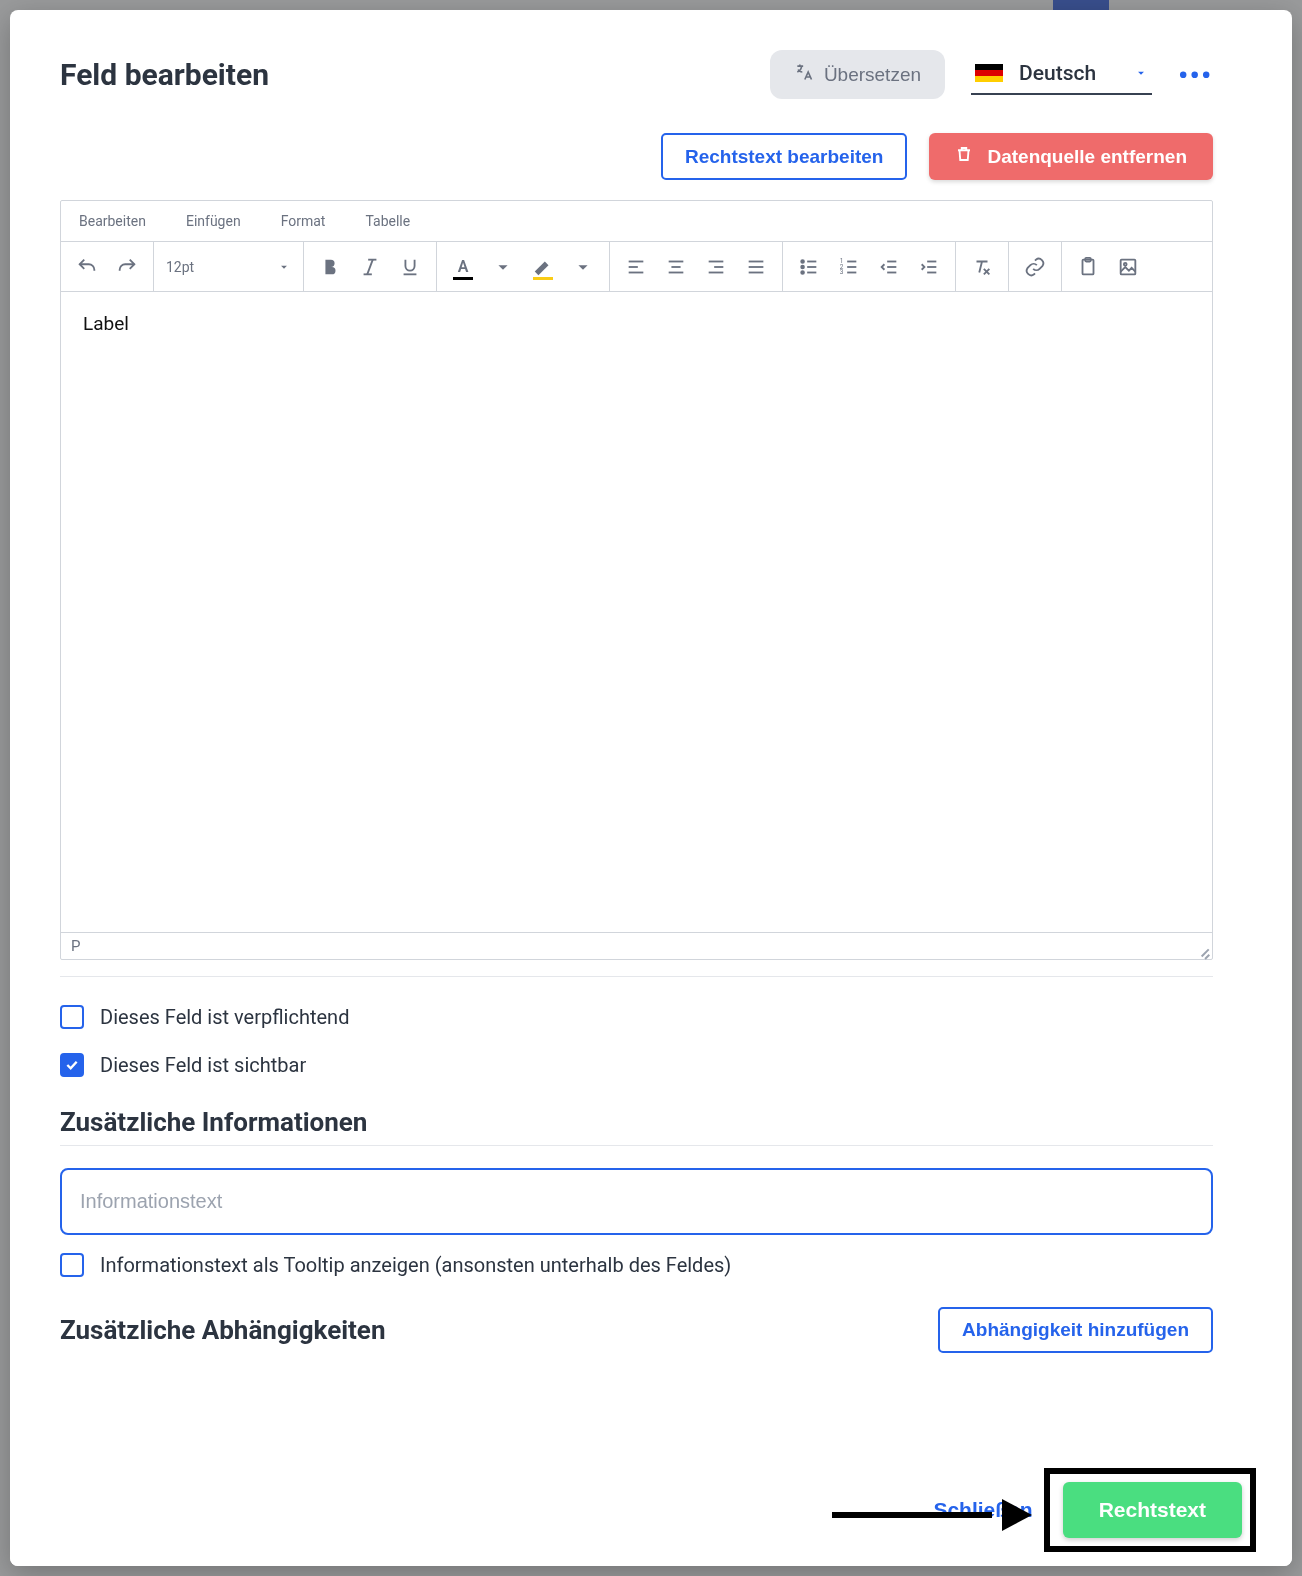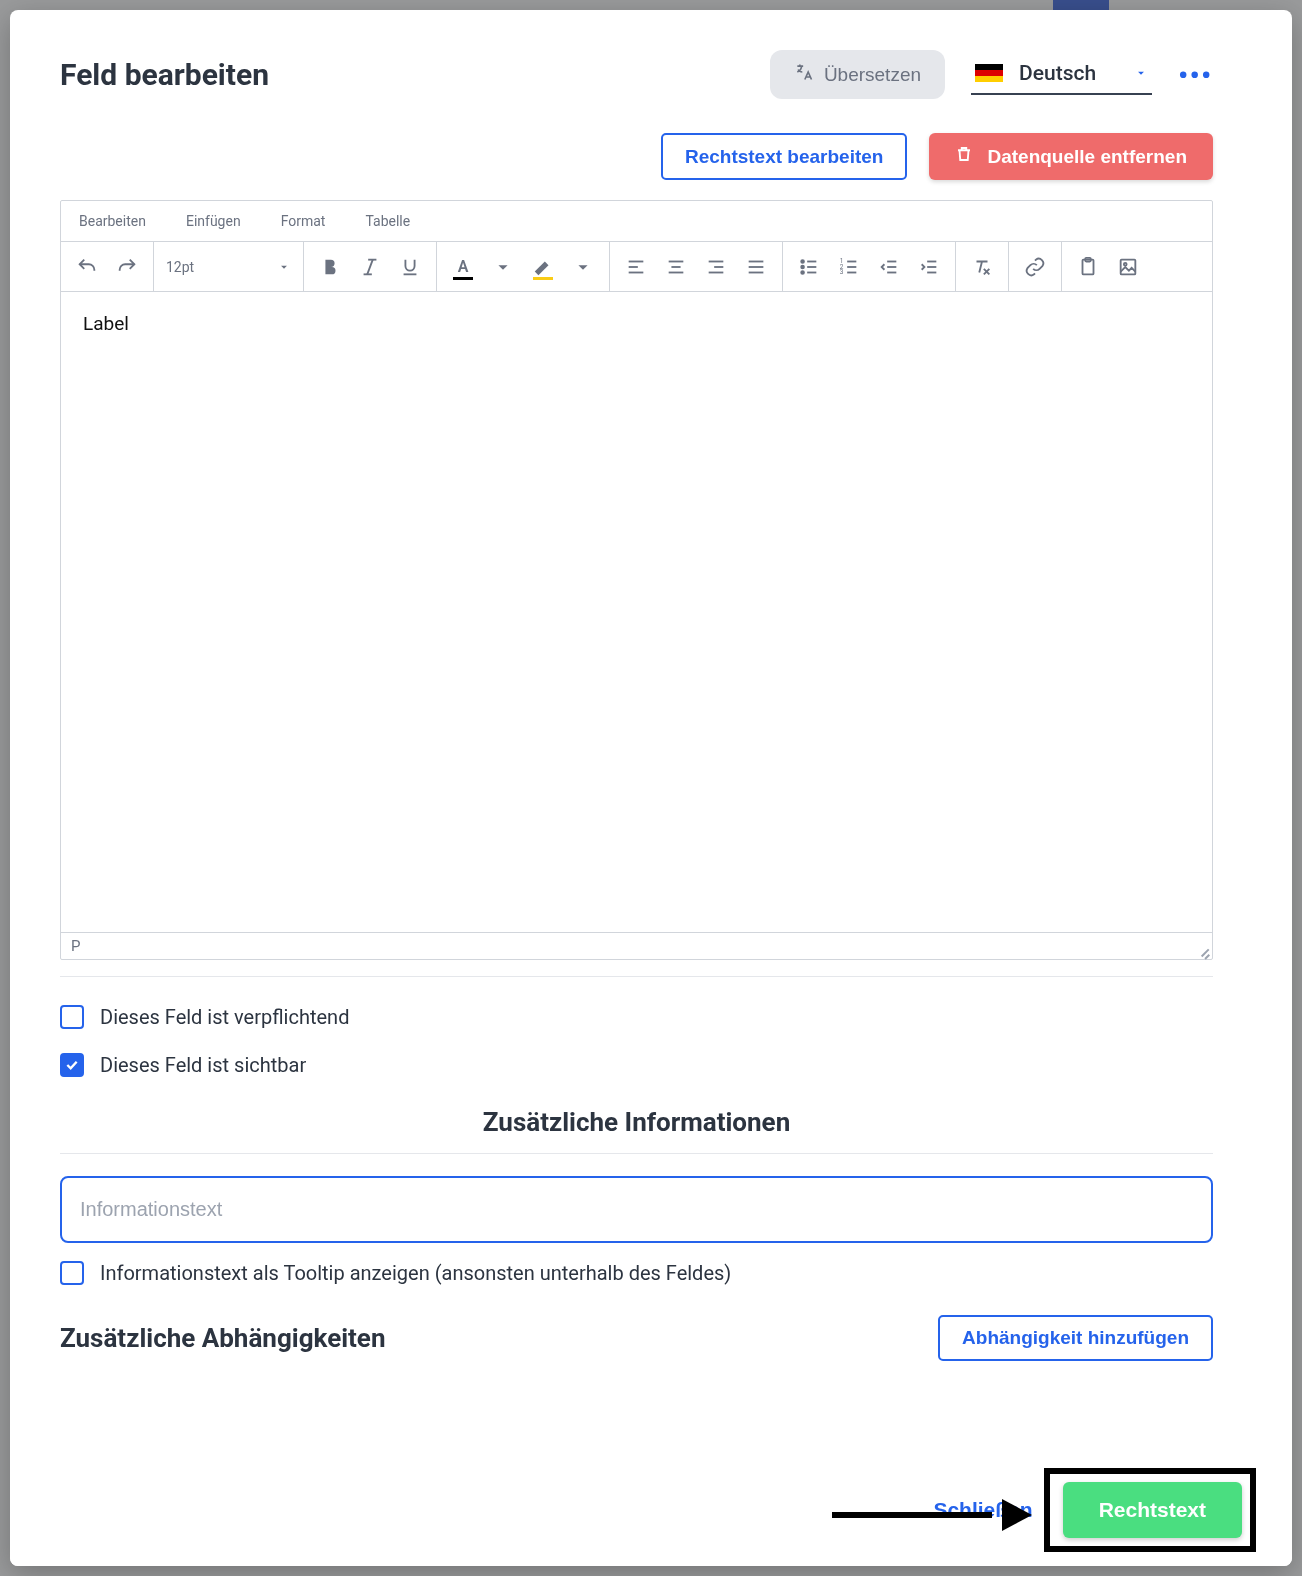--- a/index.html
+++ b/index.html
@@ -141,22 +141,21 @@
     cursor:pointer;
   }
   .cbox {
     width:24px; height:24px; border:2.5px solid #2563eb; border-radius:4px;
     display:flex; align-items:center; justify-content:center; flex-shrink:0;
   }
   .cbox.checked { background:#2563eb; }
   .cbox.checked svg { stroke:#fff; }
   .section-h {
     font-size:26px; font-weight:700; color:#2c3440;
-    margin:30px 0 16px;
-    text-align:center;
+    margin:30px 0 8px;
   }
   .section-hr{ border:none; border-top:1px solid #e5e7eb; margin-bottom:22px;}
   .text-input {
     width:100%; border:2px solid #2563eb; border-radius:8px;
     padding:20px 18px; font-size:20px;
     outline:none; margin-bottom:18px;
   }
   .text-input::placeholder{ color:#9ca3af; font-weight:500;}
   .deps-row {
     display:flex; align-items:center; justify-content:space-between; margin-top:30px;

